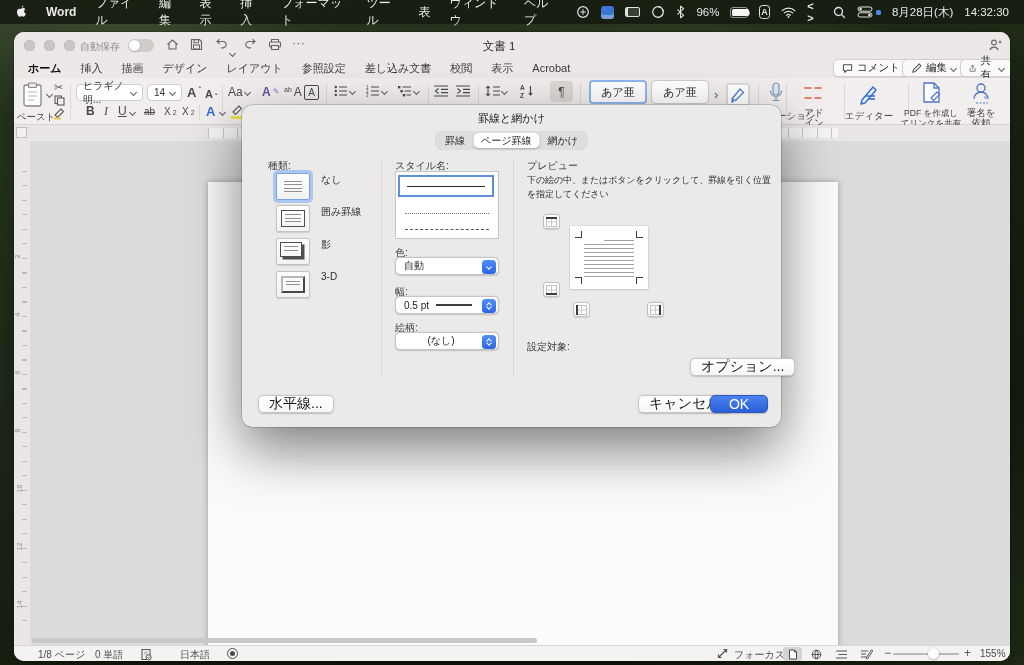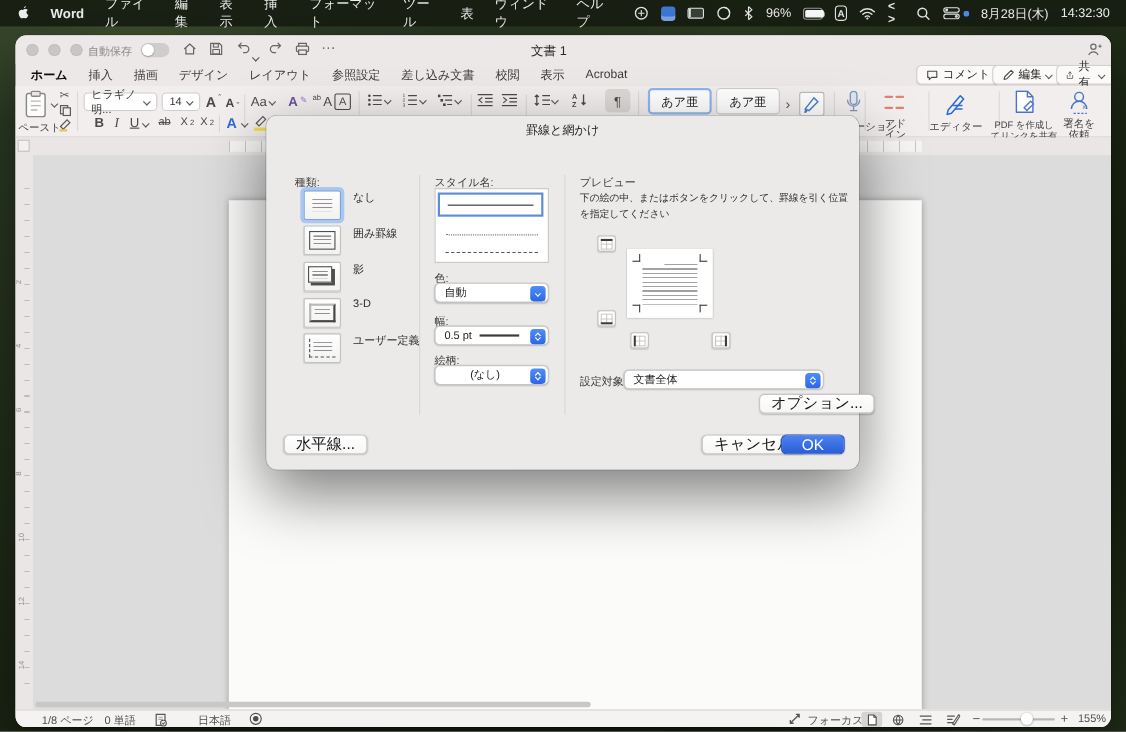--- a/index.html
+++ b/index.html
@@ -561,20 +561,25 @@
       <span class="sbi" style="left:870px;top:0;font-size:12px;color:#565656">−</span>
       <span class="sbtrack"></span>
       <span class="sbknob"></span>
       <span class="sbi" style="left:950px;top:0;font-size:12px;color:#565656">+</span>
       <span class="sbi" style="left:966px">155%</span>
     </div>
   </div>
 
   <div class="dialog">
     <div class="dlg-title">罫線と網かけ</div>
+    <div class="seg">
+      <span>罫線</span>
+      <span class="on">ページ罫線</span>
+      <span>網かけ</span>
+    </div>
 
     <span class="dlg-label" style="left:26px;top:54px">種類:</span>
     <div class="trow" style="top:68px">
       <span class="ticon sel">
           <span class="tinner v-none">
             <i class="tlines"></i>
           </span>
         </span>
       <span>なし</span>
     </div>
@@ -594,28 +599,20 @@
         </span>
       <span>影</span>
     </div>
     <div class="trow" style="top:166px">
       <span class="ticon">
           <span class="tinner v-3d">
             <i class="tlines"></i>
           </span>
         </span>
       <span>3-D</span>
-    </div>
-    <div class="trow" style="top:198px">
-      <span class="ticon">
-          <span class="tinner v-custom">
-            <i class="tlines"></i>
-          </span>
-        </span>
-      <span>ユーザー定義</span>
     </div>
 
     <div class="vsep" style="left:139px"></div>
     <div class="vsep" style="left:271px"></div>
 
     <span class="dlg-label" style="left:153px;top:54px">スタイル名:</span>
     <div class="listbox">
       <span class="ls-sel">
           <i></i>
         </span>
@@ -683,26 +680,19 @@
     <div class="pvbox">
       <span class="cm tl"></span>
       <span class="cm tr"></span>
       <span class="cm bl"></span>
       <span class="cm br"></span>
       <span class="pvlines"></span>
       <span class="pvfirst"></span>
     </div>
 
     <span class="dlg-label" style="left:285px;top:235px">設定対象:</span>
-    <div class="popup" style="left:325px;top:231px;width:182px">
-      <span>文書全体</span>
-      <span class="stepper">
-          <i class="up"></i>
-          <i class="down"></i>
-        </span>
-    </div>
     <div class="btn" style="left:448px;top:253px">オプション...</div>
 
     <div class="btn" style="left:16px;top:290px">水平線...</div>
     <div class="btn" style="left:396px;top:290px">キャンセル</div>
     <div class="btn primary" style="left:468px;top:290px;width:58px">OK</div>
   </div>
 </div>
 
 </body></html>

